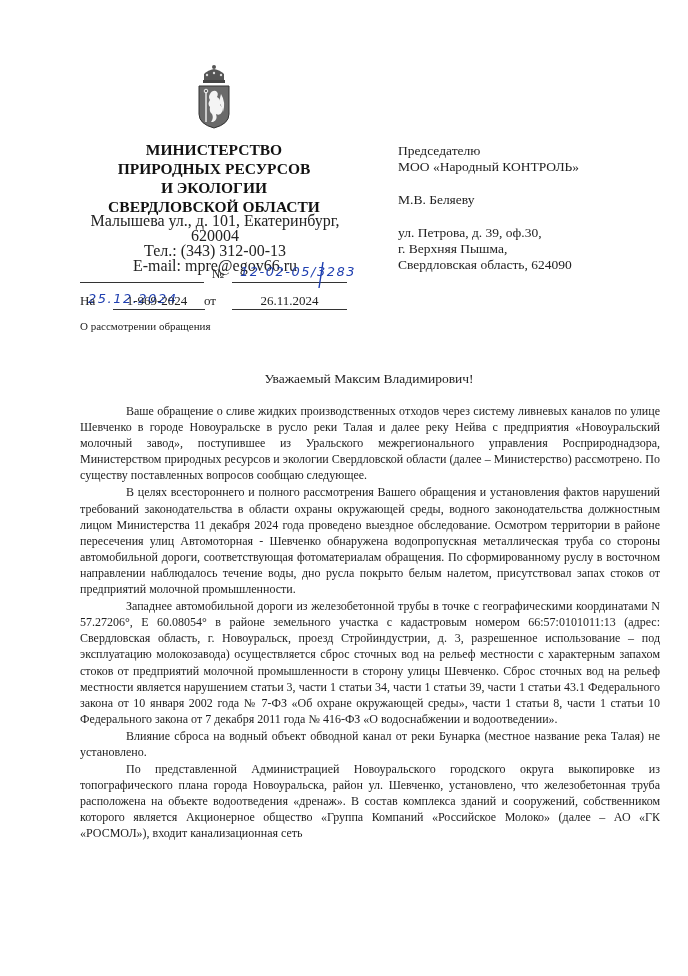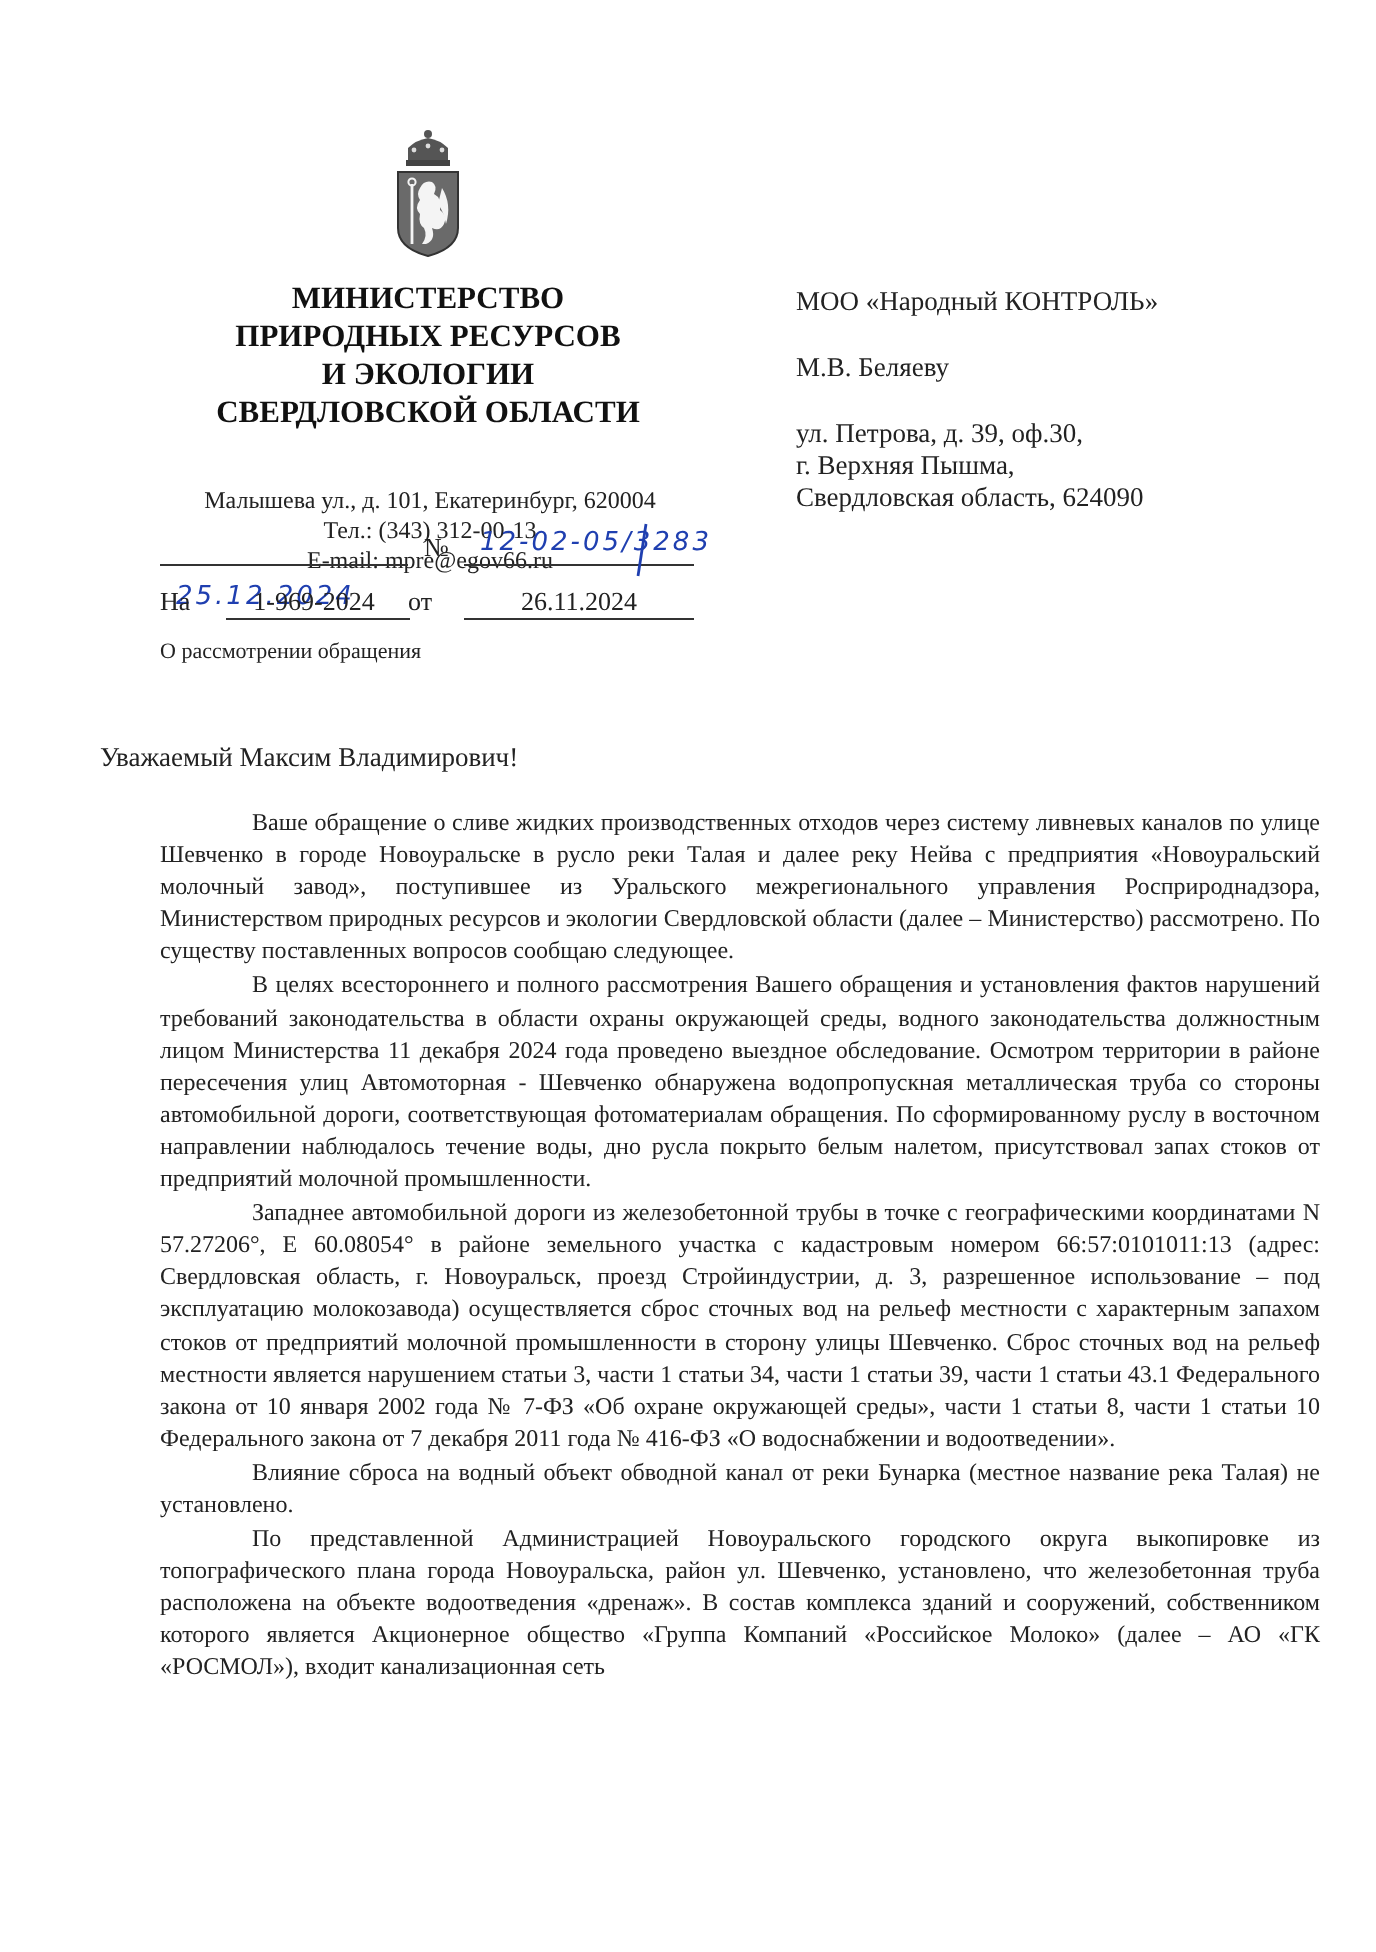--- a/index.html
+++ b/index.html
@@ -15,43 +15,43 @@
 
     
     .ministry {
       position: absolute; left: 80px; top: 140px; width: 268px;
       text-align: center; font-weight: bold; font-size: 15.5px; line-height: 19px;
       color: #111;
     }
     .ministry div { white-space: nowrap; }
 
     .contacts {
-      position: absolute; left: 70px; top: 243px; width: 290px;
-      text-align: center; font-size: 12px; line-height: 15px; color: #222;
+      position: absolute; left: 70px; top: 213px; width: 290px;
+      text-align: center; font-size: 16px; line-height: 15px; color: #222;
     }
 
     .regline { position: absolute; font-size: 13px; color: #222; }
     .uline { position: absolute; border-bottom: 1px solid #333; height: 0; }
     .hand {
       position: absolute; font-family: "DejaVu Sans", sans-serif; color: #1f3fb0;
       font-size: 13px; letter-spacing: 1.5px; font-style: italic;
     }
     .typed { position: absolute; font-size: 13px; color: #222; text-align: center; }
 
     .subject { position: absolute; left: 80px; top: 320px; font-size: 11px; color: #222; }
 
     
     .addressee {
       position: absolute; left: 398px; top: 143px; width: 260px;
       font-size: 13.5px; line-height: 16px; color: #222;
     }
     .addressee .gap { height: 17px; }
 
     .greeting {
-      position: absolute; left: 0; top: 371px; width: 688px; text-align: left;
+      position: absolute; left: 0; top: 371px; width: 688px; text-align: center;
       font-size: 13.5px; color: #222; padding-left: 50px; box-sizing: border-box;
     }
 
     
     .body-text {
       position: absolute; left: 80px; top: 403px; width: 580px;
       font-size: 12px; line-height: 16.1px; color: #222;
       text-align: justify;
     }
     .body-text p { margin: 0; text-indent: 46px; }
@@ -105,20 +105,21 @@
   <div class="regline" style="left:80px; top:293px;">На</div>
   <div class="typed" style="left:113px; top:293px; width:88px;">1-969-2024</div>
   <div class="uline" style="left:113px; top:309px; width:92px;"></div>
   <div class="regline" style="left:204px; top:293px;font-family:Liberation Serif, serif;">от</div>
   <div class="typed" style="left:232px; top:293px; width:115px;">26.11.2024</div>
   <div class="uline" style="left:232px; top:309px; width:115px;"></div>
 
   <div class="subject">О рассмотрении обращения</div>
 
   <div class="addressee">
+    <div>Председателю</div>
     <div>МОО «Народный КОНТРОЛЬ»</div>
     <div class="gap"></div>
     <div>М.В. Беляеву</div>
     <div class="gap"></div>
     <div>ул. Петрова, д. 39, оф.30,</div>
     <div>г. Верхняя Пышма,</div>
     <div>Свердловская область, 624090</div>
   </div>
 
   <div class="greeting">Уважаемый Максим Владимирович!</div>

